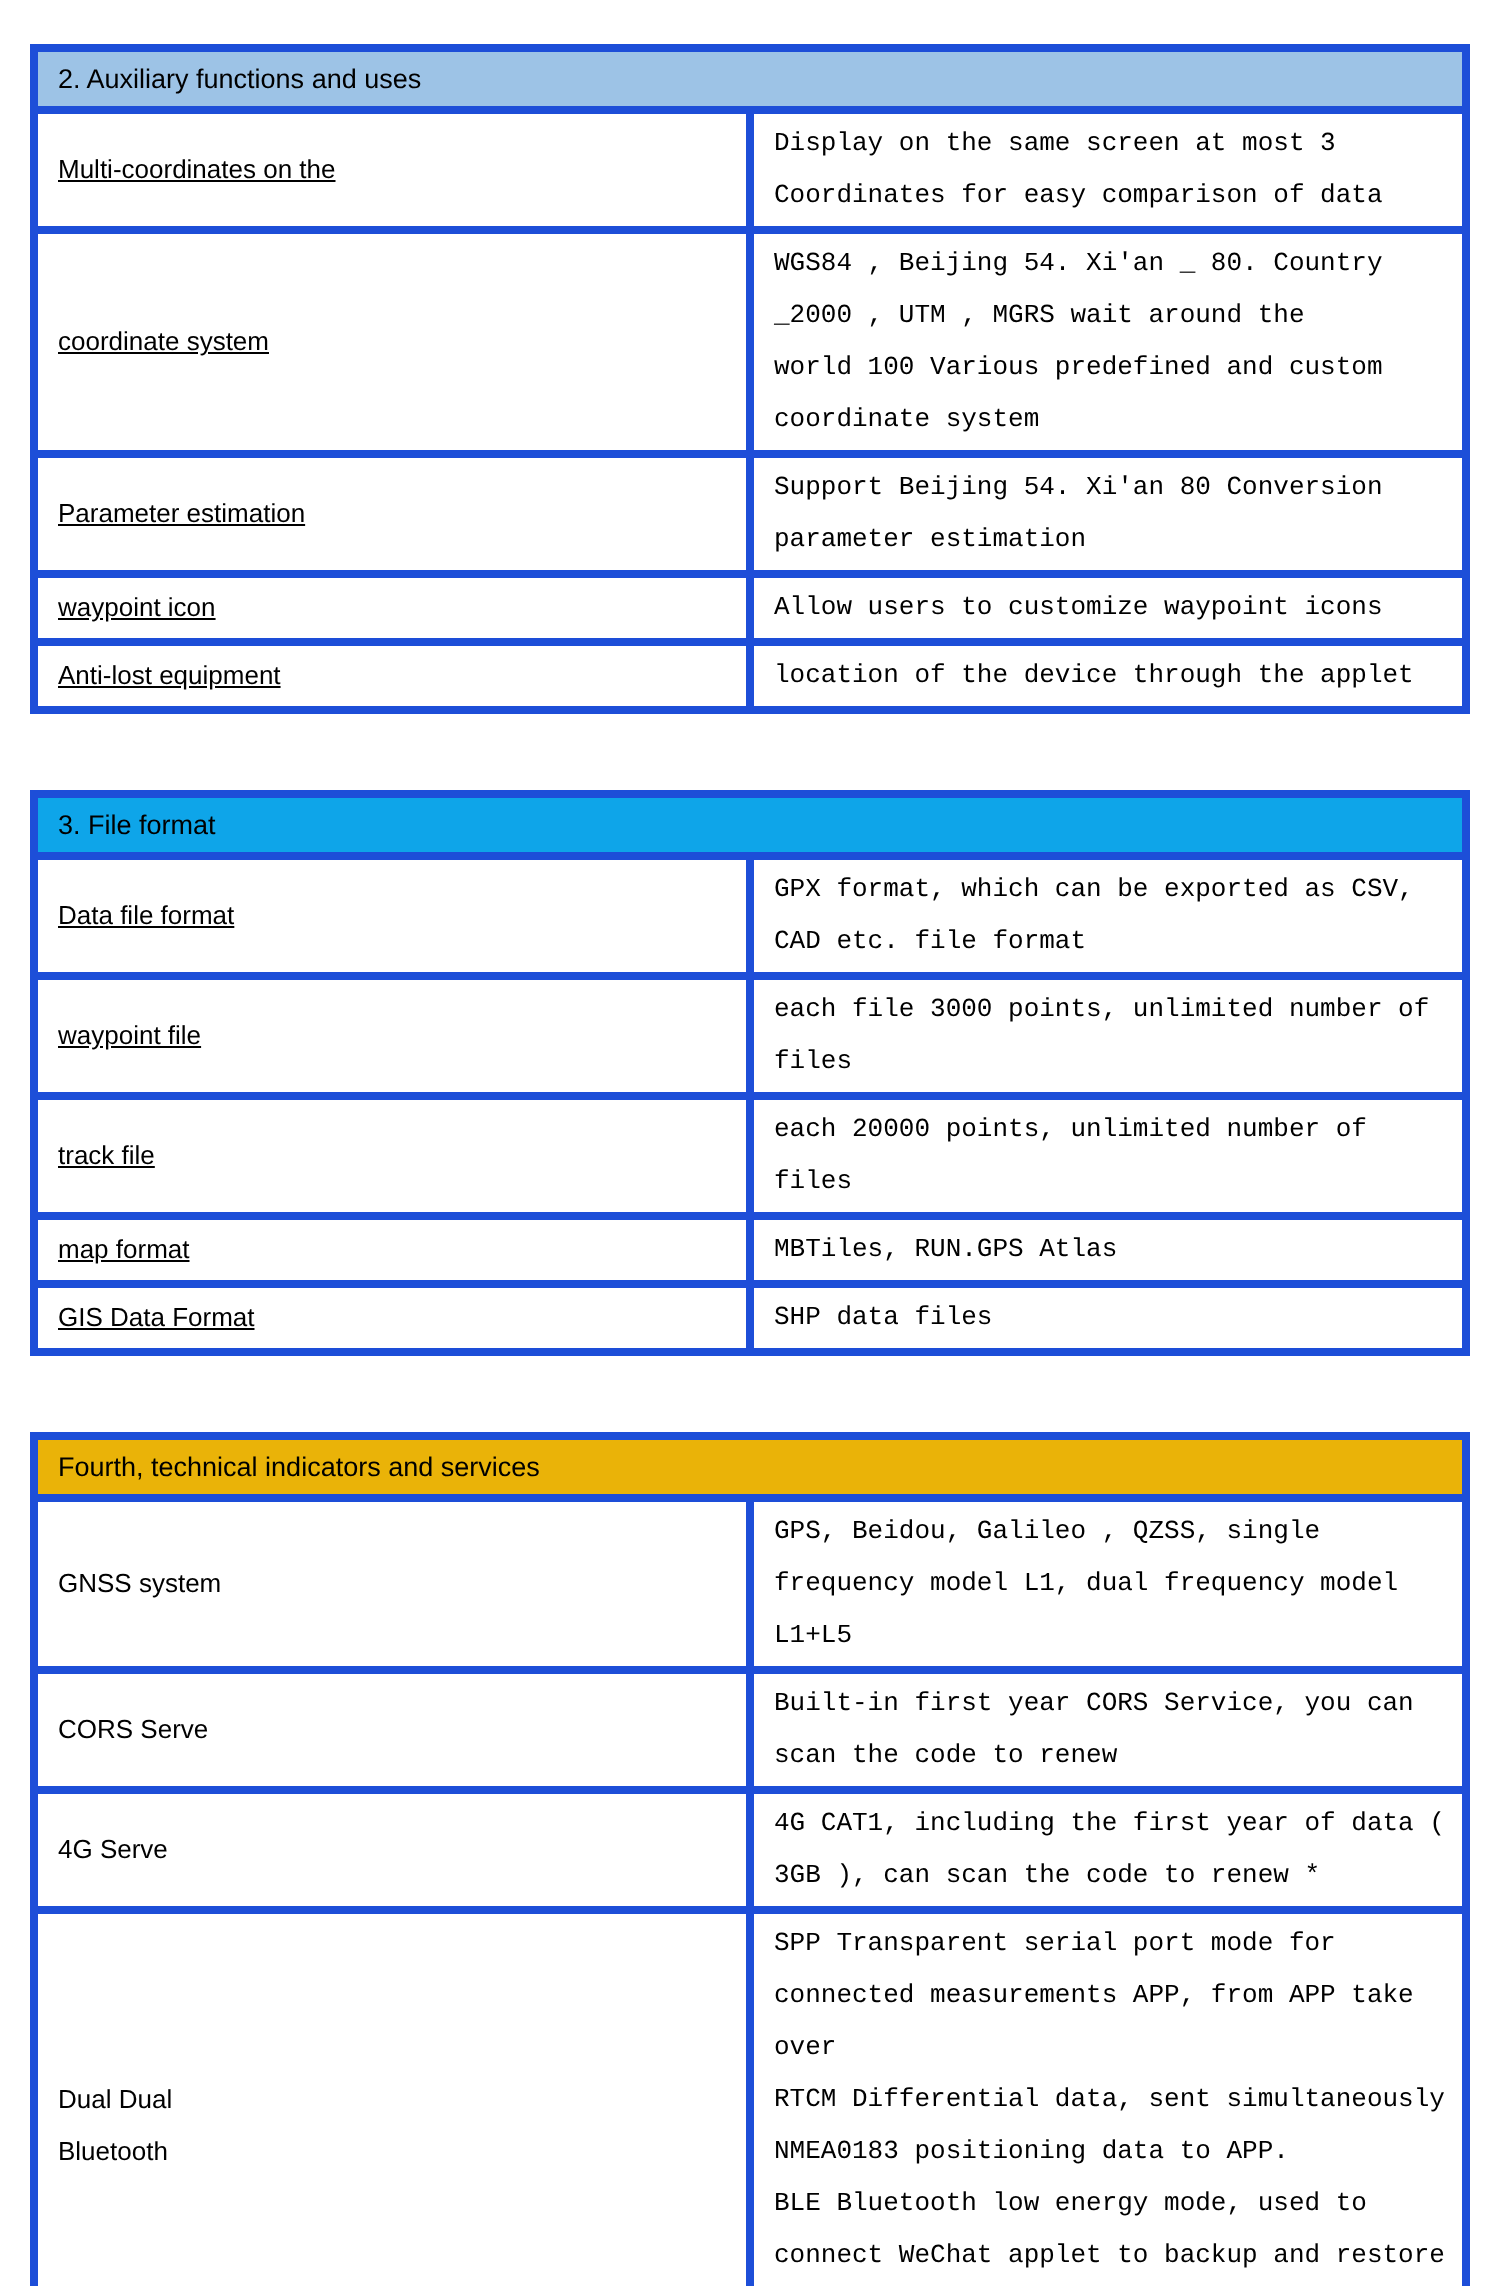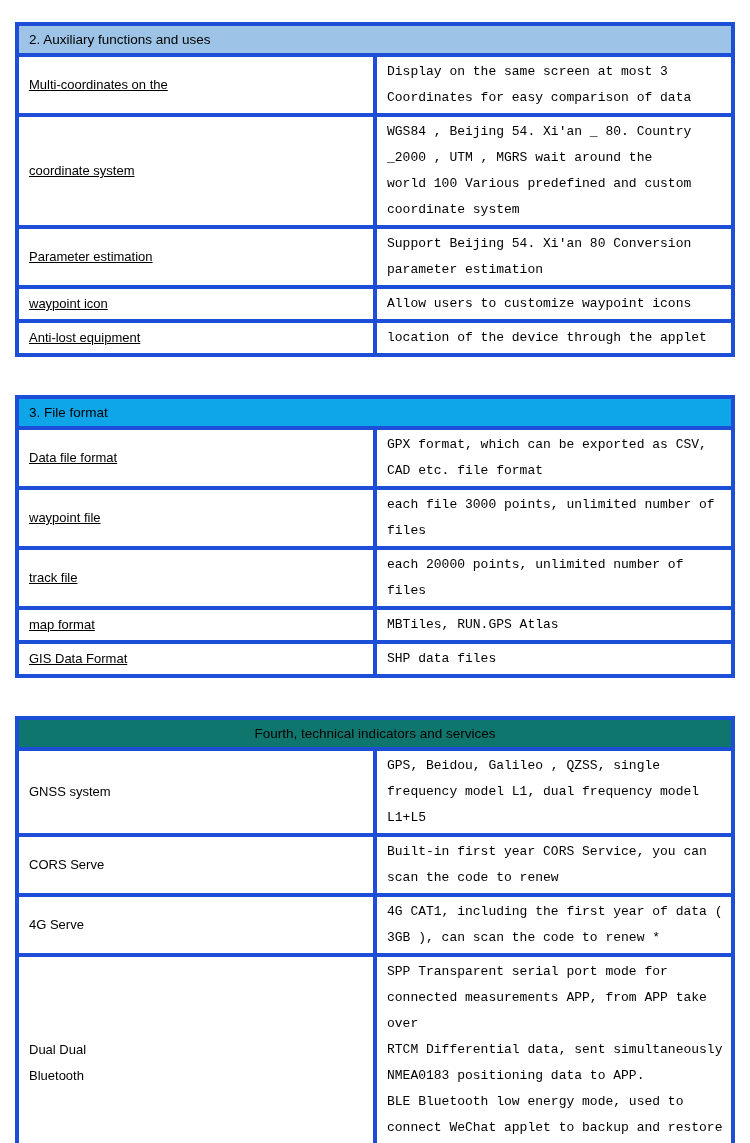--- a/index.html
+++ b/index.html
@@ -104,21 +104,21 @@
         <tr>
           <td class="label-cell">GIS Data Format</td>
           <td class="value-cell">SHP data files</td>
         </tr>
       </tbody>
   </table>
 
   <table class="spec-table cols-narrow">
     <thead>
       <tr>
-        <td colspan="2" class="header-cell" style="background-color: #0f766e; text-align: center;">Fourth, technical indicators and services</td>
+        <td colspan="2" class="header-cell" style="background-color: #eab308;">Fourth, technical indicators and services</td>
       </tr>
     </thead>
     <tbody>
         <tr>
           <td class="label-cell">GNSS system</td>
           <td class="value-cell">GPS, Beidou, Galileo , QZSS, single frequency model L1, dual frequency model L1+L5</td>
         </tr>
         <tr>
           <td class="label-cell">CORS Serve</td>
           <td class="value-cell">Built-in first year CORS Service, you can scan the code to renew</td>

